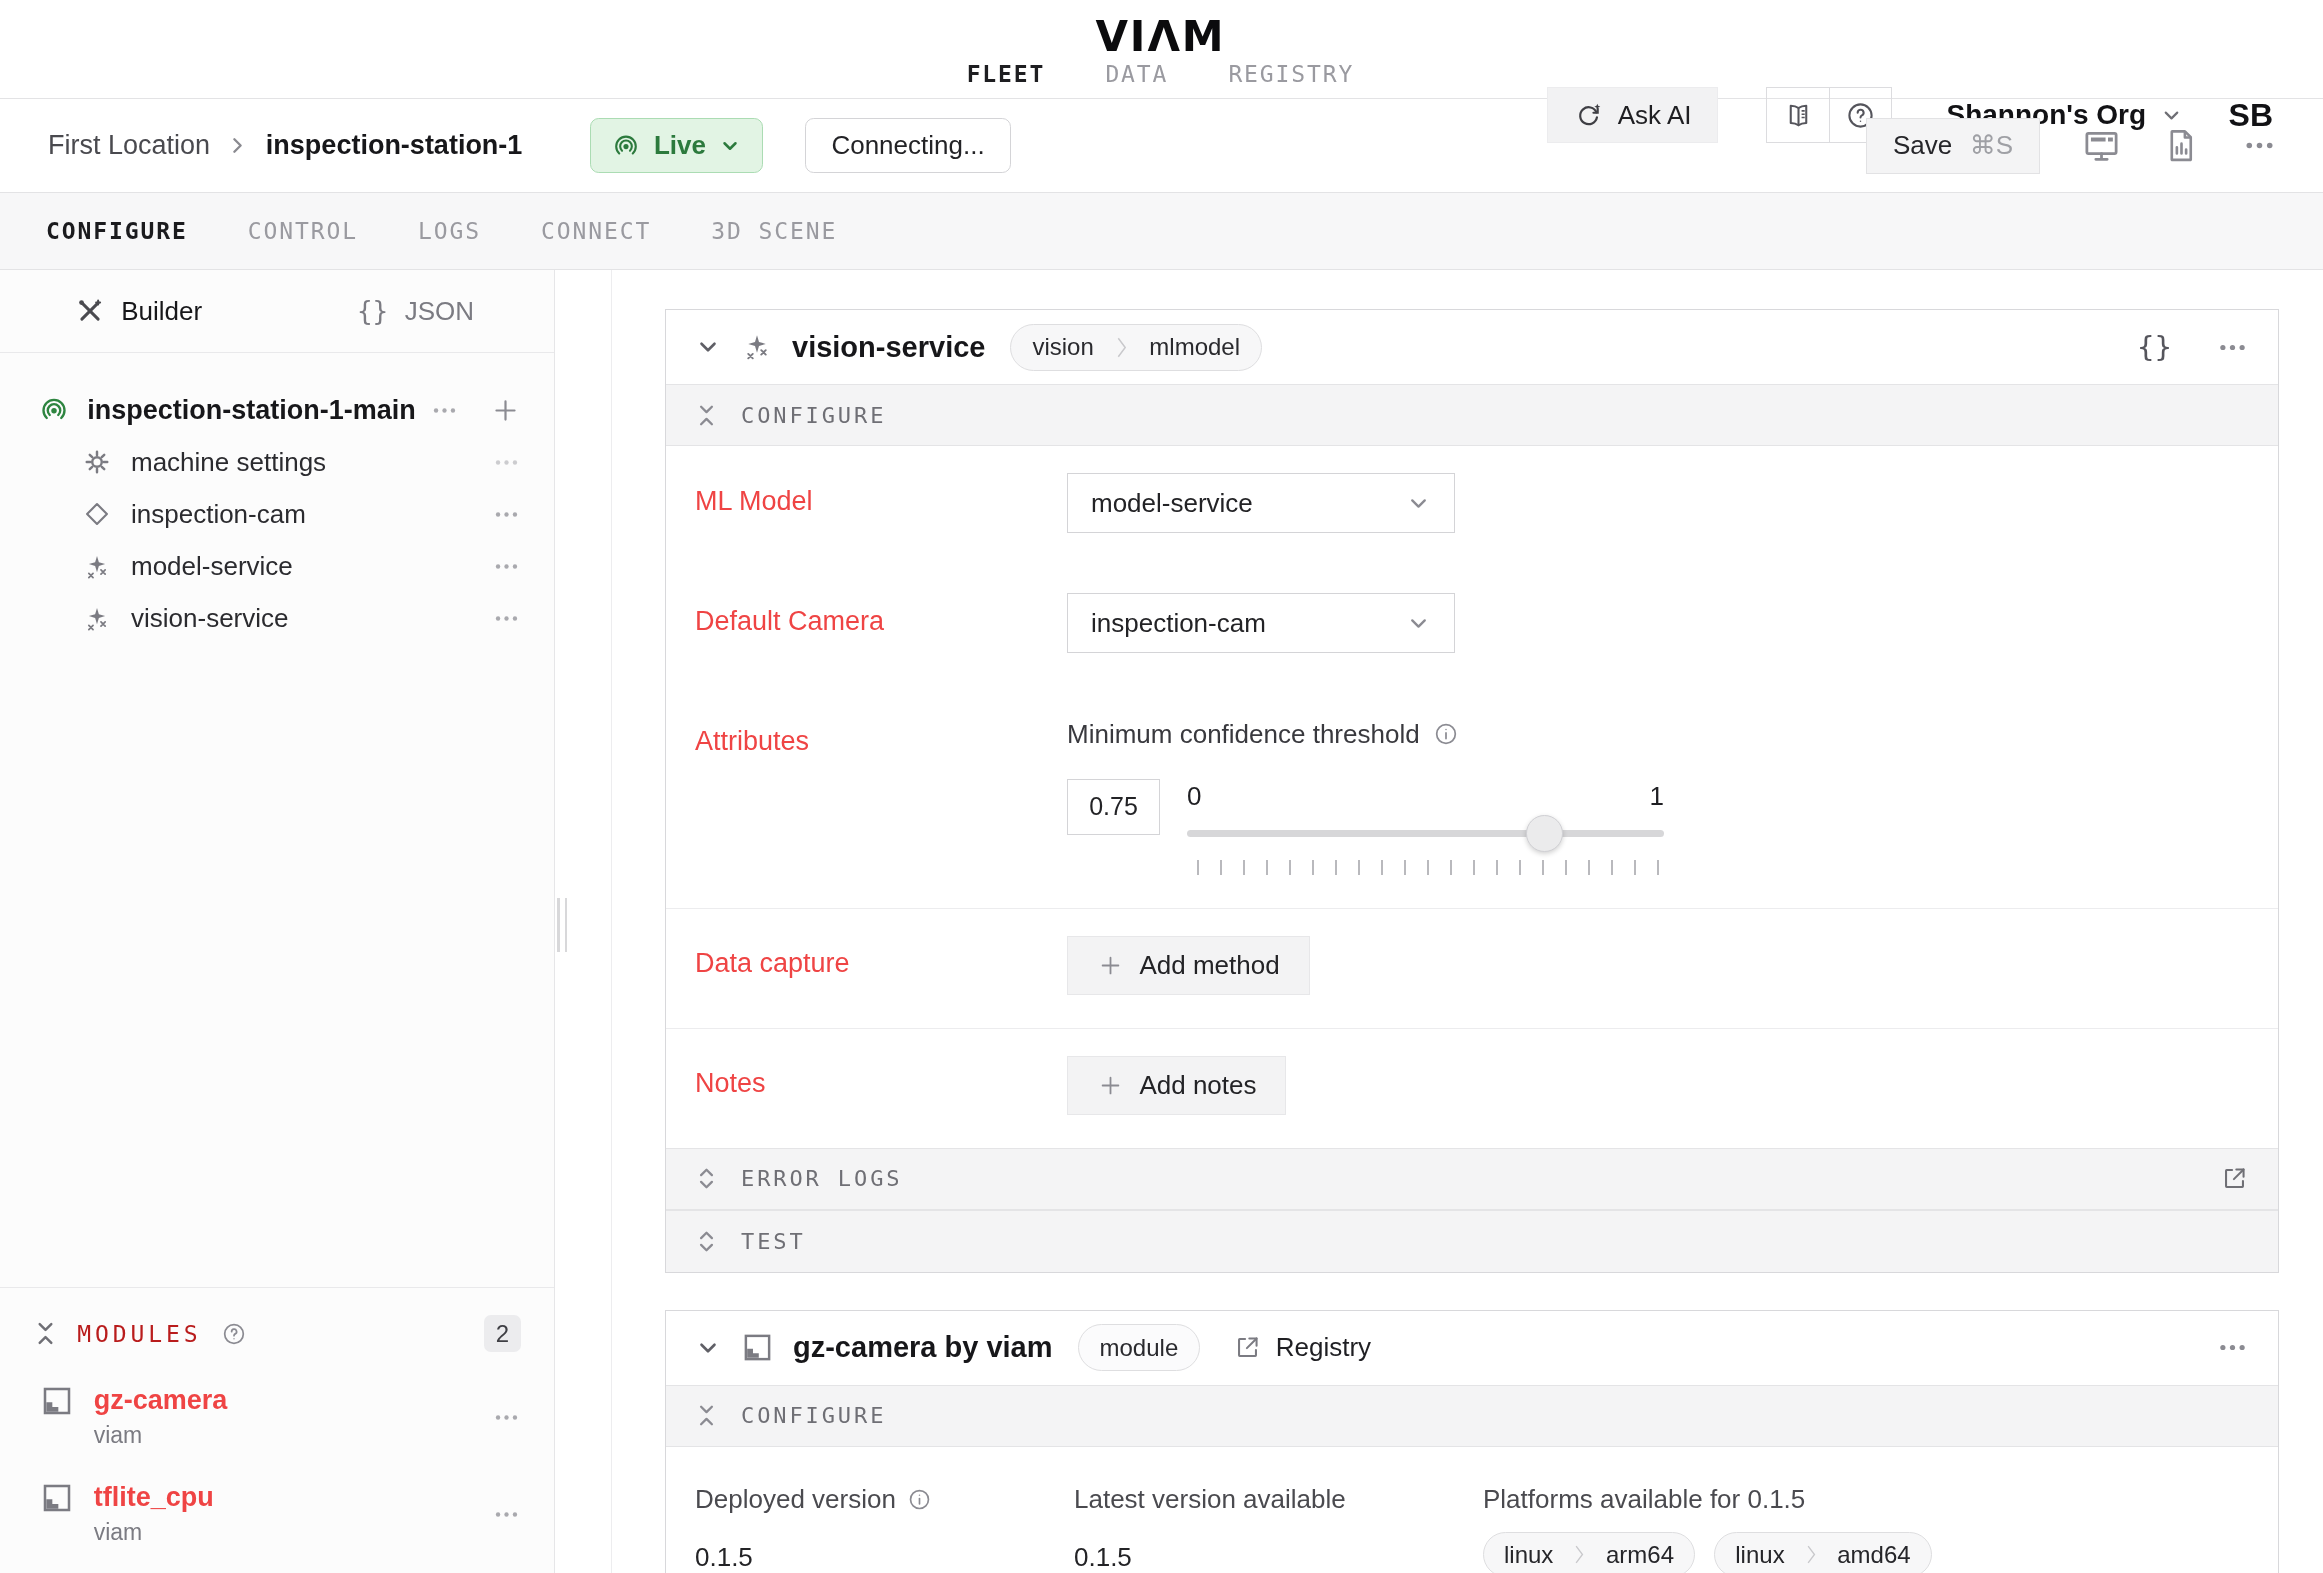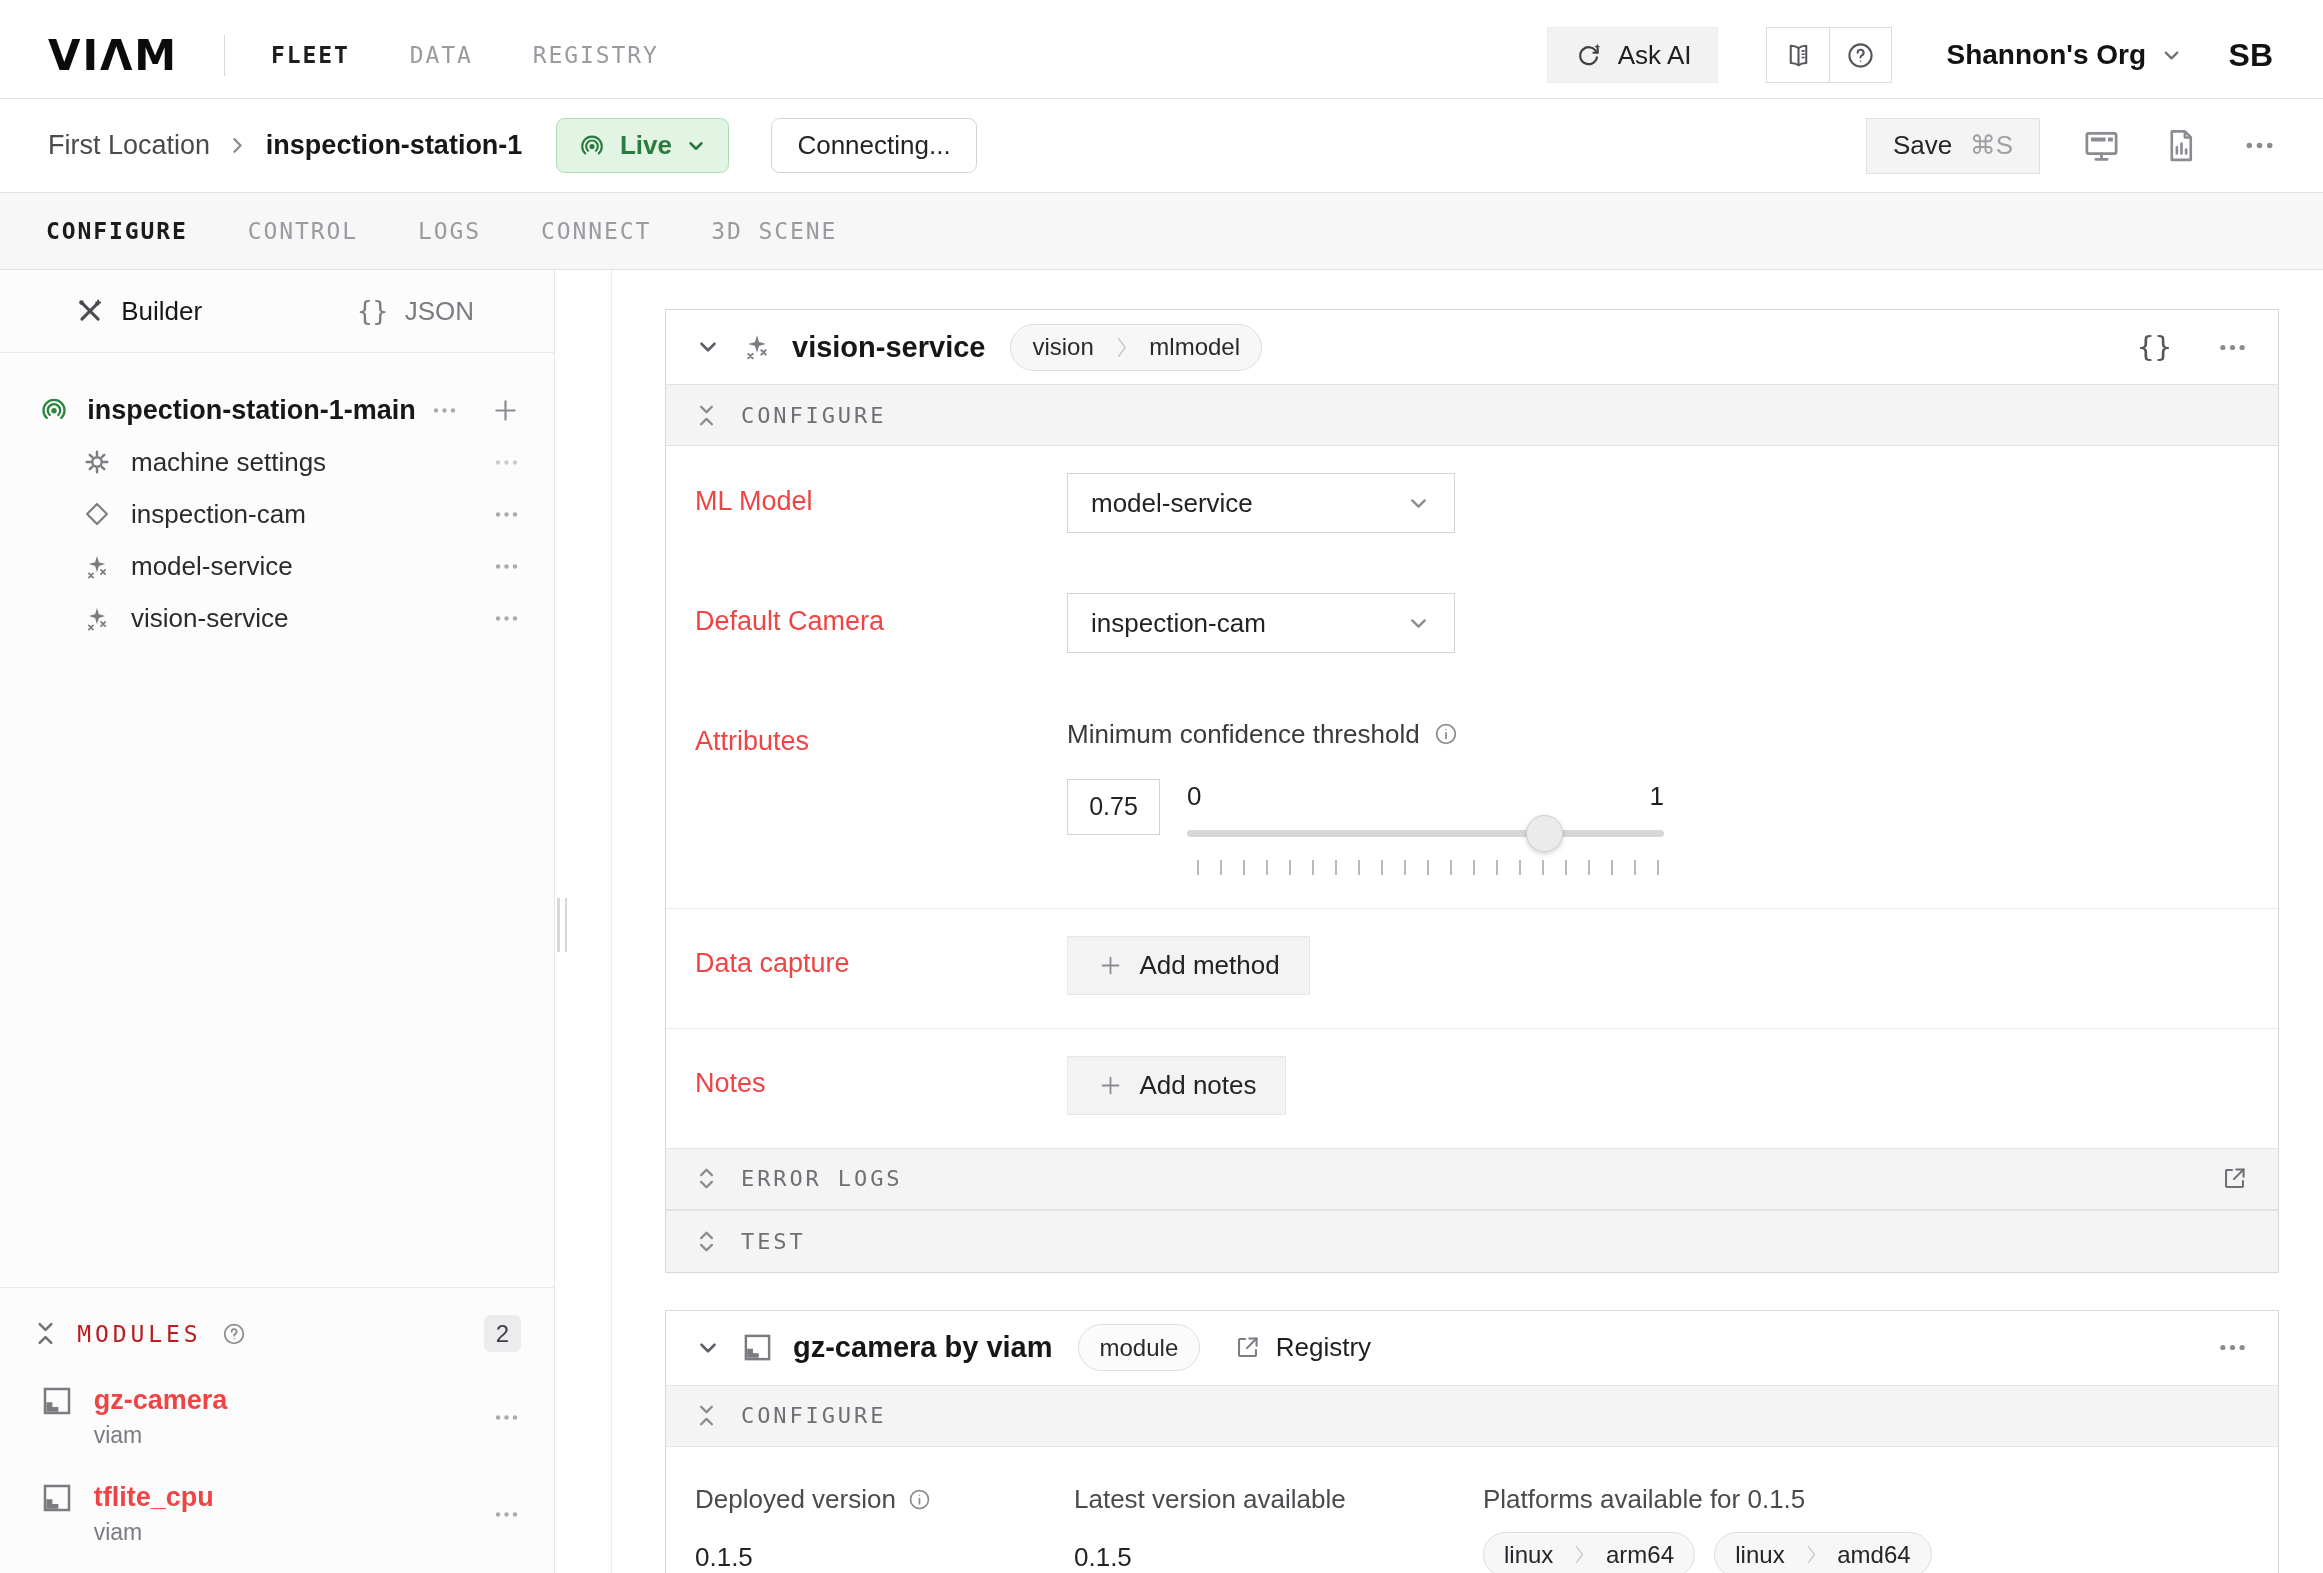--- a/index.html
+++ b/index.html
@@ -2,21 +2,21 @@
 <html><head>
 <meta charset="utf-8">
 <style>
   * { margin:0; padding:0; box-sizing:border-box; }
   html,body { width:2323px; height:1574px; overflow:hidden; background:#fff;
     font-family:"Liberation Sans", sans-serif; color:#232326; }
   svg { display:block; }
 
   
   .topnav { height:99px; display:flex; align-items:center; padding:12px 50px 0 48px;
-    border-bottom:1px solid #e3e3e5; background:#fff; }
+    border-bottom:1px solid #e3e3e5; background:#fff;flex-direction:column; }
   .logo { font-family:"DejaVu Sans", sans-serif; font-weight:800; font-size:42px;
     letter-spacing:1.9px; color:#0b0b0d; }
   .topnav-divider { width:1px; height:41px; background:#d9d9db; margin:0 46px; }
   .nav-links { display:flex; align-items:center; gap:60px; }
   .nav-link { font-family:"DejaVu Sans Mono", monospace; font-size:23px; letter-spacing:1.9px;
     color:#9a9aa0; cursor:pointer; }
   .nav-link.active { color:#1e1e21; font-weight:700; }
   .topnav-right { margin-left:auto; display:flex; align-items:center; }
   .askai-btn { display:flex; align-items:center; gap:14.5px; height:56px; padding:0 26px;
     background:#f2f2f3; border:1px solid #ececee; font-size:26px; color:#1f1f22; cursor:pointer; }
@@ -26,21 +26,21 @@
   .org { display:flex; align-items:center; gap:13.5px; margin:0 46px 0 54px;
     font-size:28px; font-weight:600; color:#121215; cursor:pointer; }
   .avatar { font-size:32px; font-weight:700; color:#121215; cursor:pointer; }
 
   
   .machine-bar { height:94px; display:flex; align-items:center; padding:0 46px 0 48px;
     border-bottom:1px solid #e3e3e5; }
   .crumb { font-size:27px; color:#4a4a4f; cursor:pointer; }
   .crumb-sep { margin:0 17.4px; color:#8a8a90; display:flex; }
   .machine-name { font-size:27px; font-weight:700; color:#17171a; }
-  .live-pill { margin-left:34px; display:flex; align-items:center; gap:13.5px; height:55px;
+  .live-pill { margin-left:68px; display:flex; align-items:center; gap:13.5px; height:55px;
     padding:0 21px; background:#e2f4e4; border:1px solid #abdcb3; border-radius:8.7px;
     color:#2c7a3d; font-size:26px; font-weight:600; cursor:pointer; }
   .connecting-btn { margin-left:42px; height:55px; padding:0 25px; display:flex; align-items:center;
     background:#fff; border:1px solid #d4d4d7; border-radius:8.7px; font-size:26px; color:#232326; cursor:pointer; }
   .machine-right { margin-left:auto; display:flex; align-items:center; gap:42px; }
   .save-btn { display:flex; align-items:center; gap:17.4px; height:56px; padding:0 26px;
     background:#f4f4f5; border:1px solid #e2e2e4; font-size:26px; color:#26262a; cursor:pointer; }
   .save-kbd { color:#9fa0a5; }
   .bar-icon { color:#8b8b92; cursor:pointer; }
 

